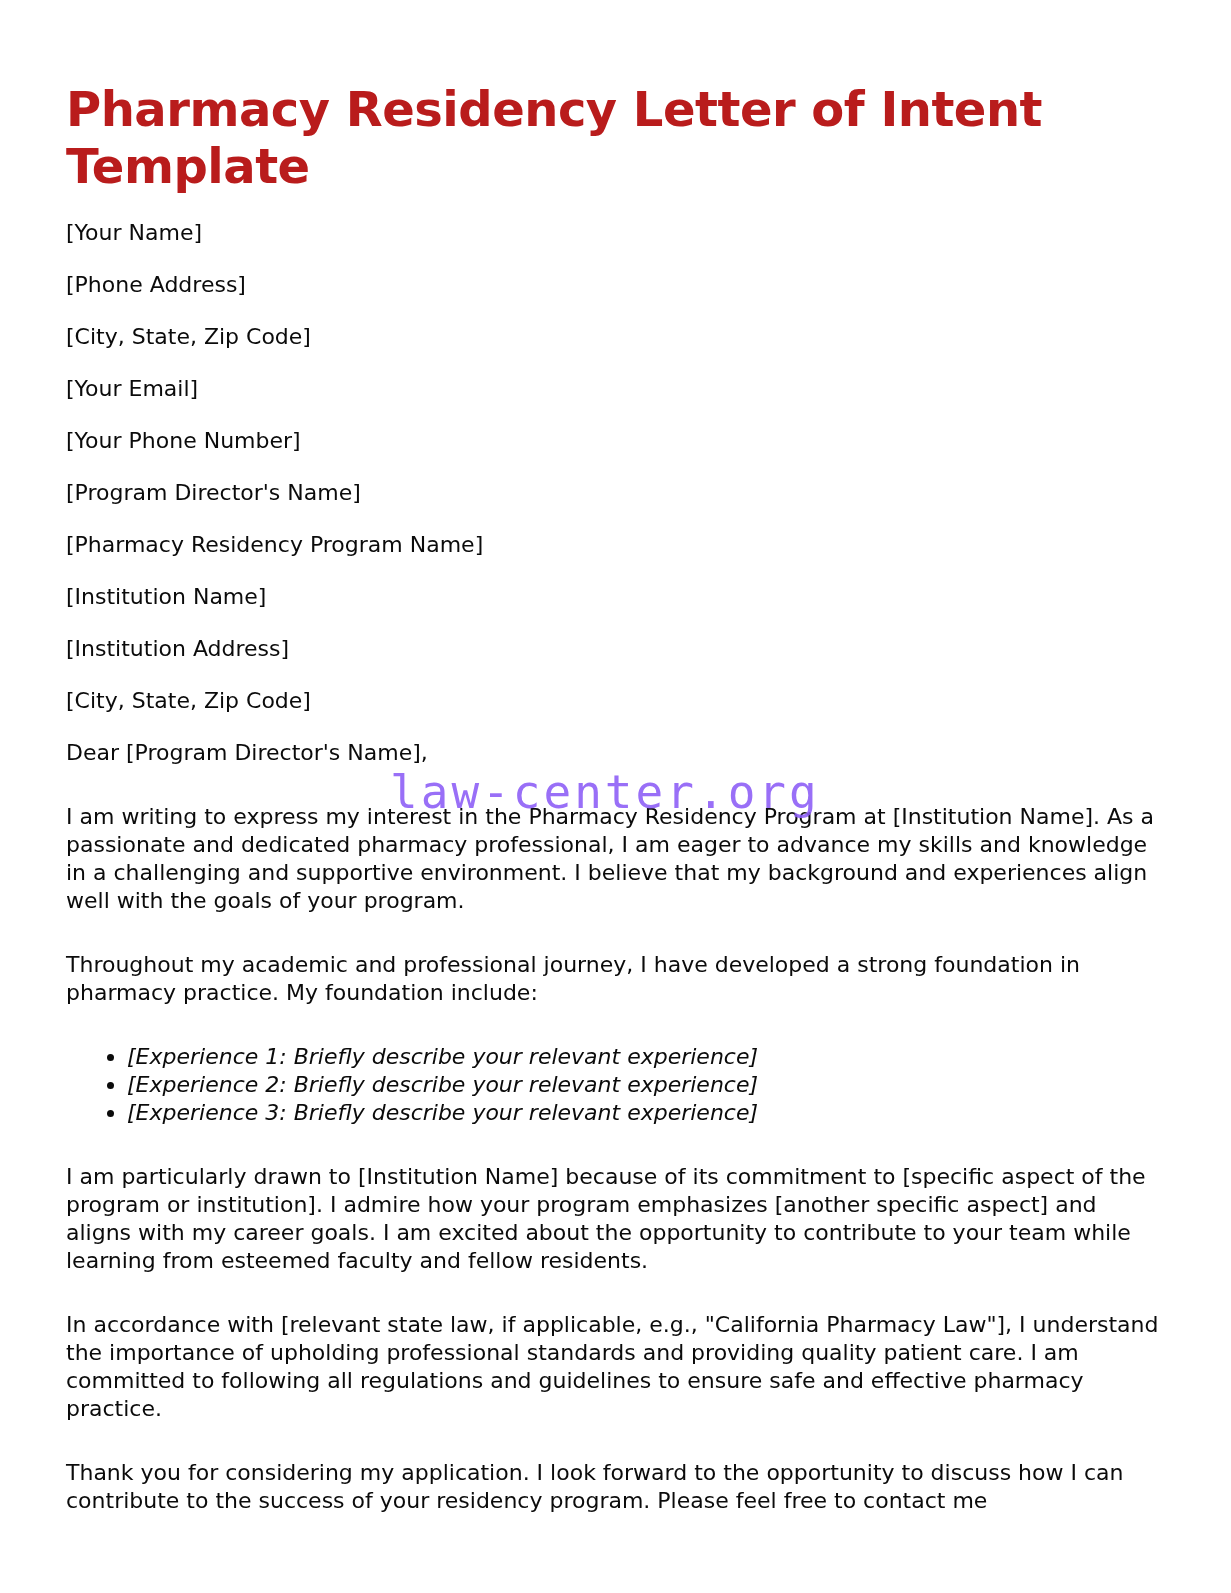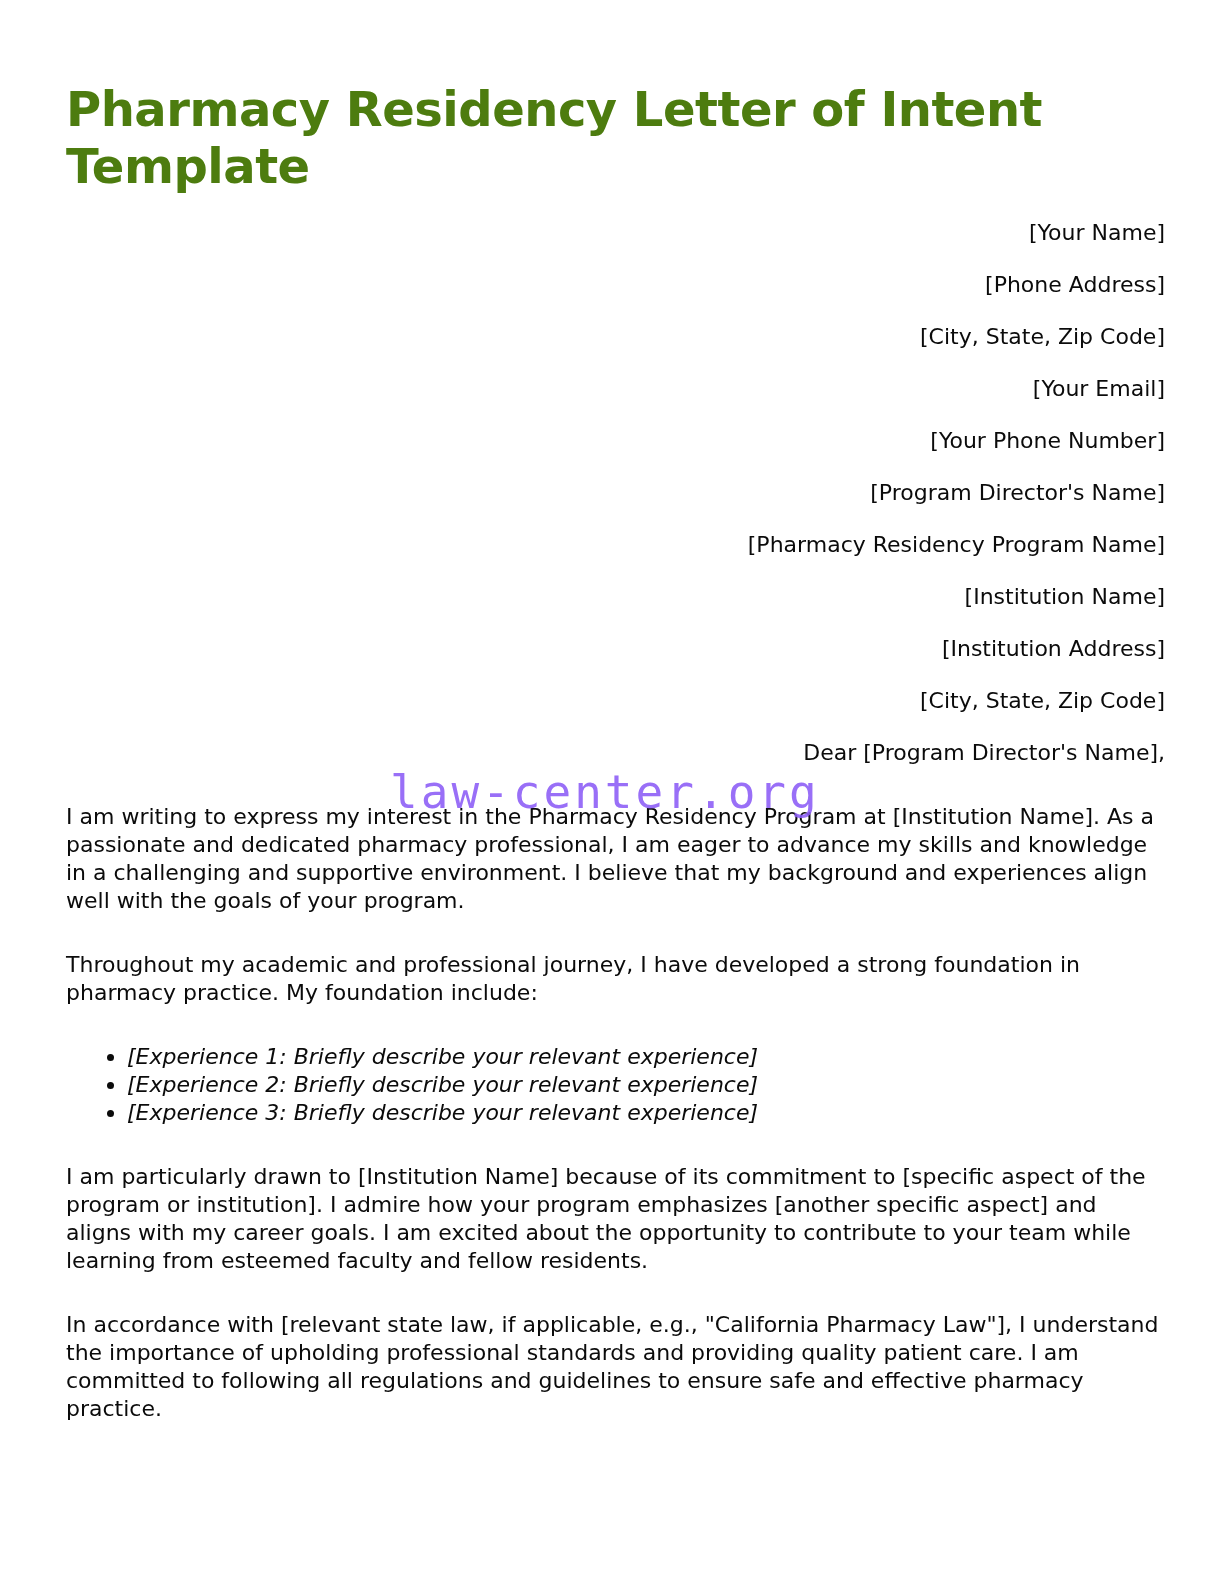--- a/index.html
+++ b/index.html
@@ -22,27 +22,26 @@
     width: 1231px;
     height: 1593px;
   }
   h1.doc-title {
     font-family: "DejaVu Sans", sans-serif;
     font-weight: 700;
     font-size: 48px;
     line-height: 57px;
     letter-spacing: -0.5px;
     margin: 0 0 16px 0;
-    color: #4d7c0f;
+    color: #b91c1c;
   }
   p.hline {
     font-size: 22px;
     line-height: 28px;
     margin: 24px 0;
-    text-align: right;
   }
   p.para {
     font-size: 22px;
     line-height: 28px;
     margin: 36px 0;
   }
   ul.exp-list {
     margin: 24px 0;
     padding-left: 61px;
     font-size: 22px;
@@ -95,16 +94,17 @@
   <ul class="exp-list">
     <li>[Experience 1: Briefly describe your relevant experience]</li>
     <li>[Experience 2: Briefly describe your relevant experience]</li>
     <li>[Experience 3: Briefly describe your relevant experience]</li>
   </ul>
 
   <p class="para">I am particularly drawn to [Institution Name] because of its commitment to [specific aspect of the program or institution]. I admire how your program emphasizes [another specific aspect] and aligns with my career goals. I am excited about the opportunity to contribute to your team while learning from esteemed faculty and fellow residents.</p>
 
   <p class="para">In accordance with [relevant state law, if applicable, e.g., "California Pharmacy Law"], I understand the importance of upholding professional standards and providing quality patient care. I am committed to following all regulations and guidelines to ensure safe and effective pharmacy practice.</p>
 
+  <p class="para">Thank you for considering my application. I look forward to the opportunity to discuss how I can contribute to the success of your residency program. Please feel free to contact me</p>
 
   <div class="watermark">law-center.org</div>
 
 </div>
 
 </body></html>

